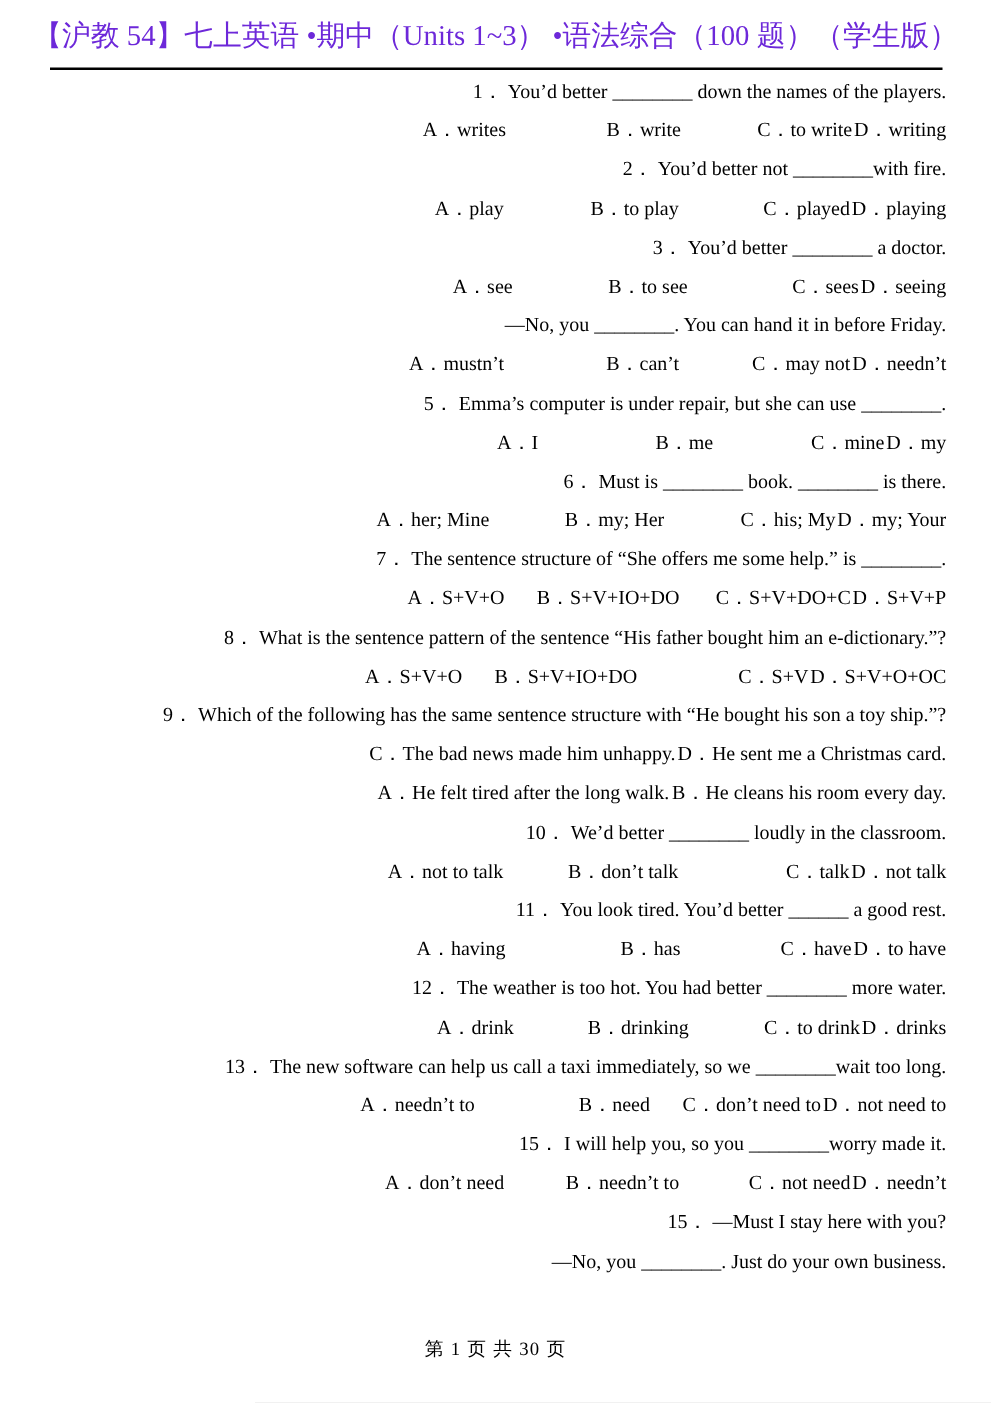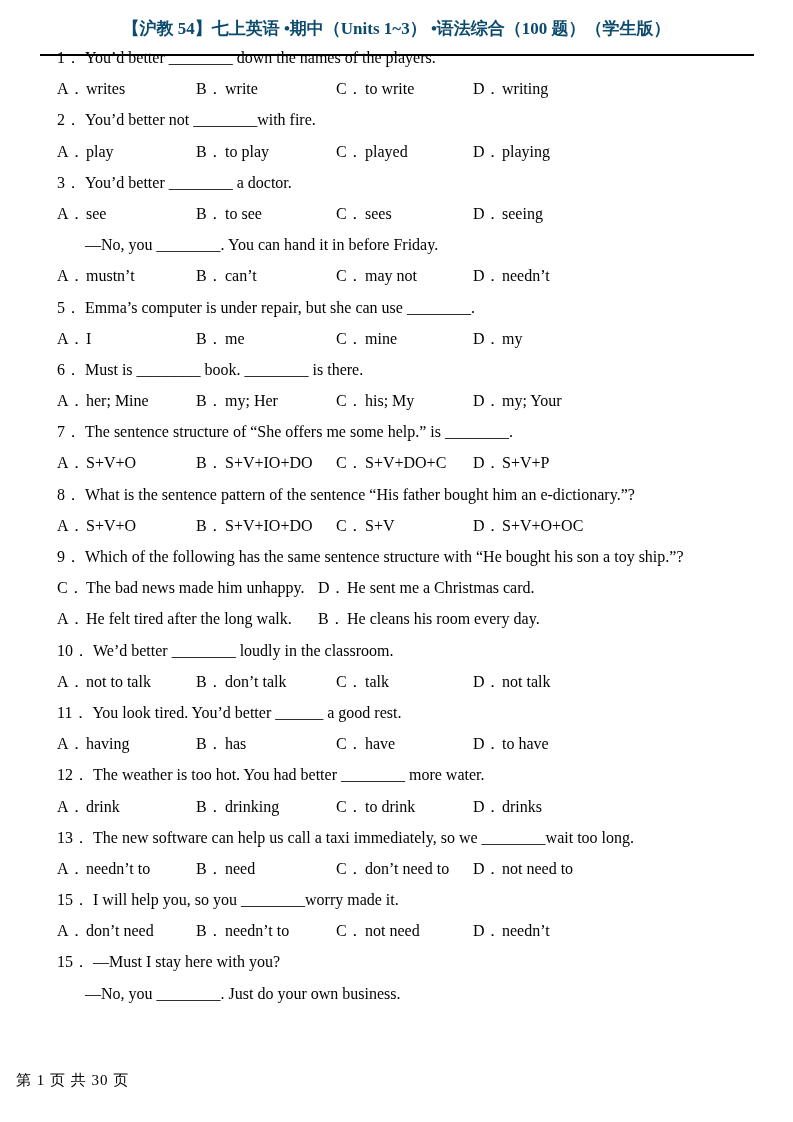--- a/index.html
+++ b/index.html
@@ -10,59 +10,60 @@
     margin: 0 auto;
     background: #ffffff;
     font-family: "Liberation Serif", "DejaVu Serif", serif;
     font-size: 16px;
     color: #000000;
     overflow: hidden;
   }
   .title {
     padding-top: 18px;
     text-align: center;
-    font-weight: bold;
-    font-size: 17px;
+    font-weight: normal;
+    font-size: 23px;
     line-height: 22px;
-    color: #0c4a6e;
+    color: #6d28d9;
     white-space: nowrap;
   }
   .rule {
     margin: 14px 39px 0 40px;
     border-top: 2px solid #000000;
     height: 0;
   }
   .content {
     position: absolute;
-    top: 42px;
+    top: 58px;
     left: 57px;
     right: 36px;
+    text-align: right;
   }
   .line {
     height: 31.2px;
     line-height: 31.2px;
     white-space: nowrap;
   }
   .cont { padding-left: 28px; }
   .qnum { margin-right: 4px; }
   .opt { display: inline-block; vertical-align: top; font-family: Liberation Serif, serif; }
   .opts4 .opt:nth-child(1) { width: 139px; }
   .opts4 .opt:nth-child(2) { width: 140px; }
   .opts4 .opt:nth-child(3) { width: 137px; }
   .opts2 .opt:nth-child(1) { width: 261px; }
   .opt-letter { display: inline-block; min-width: 29px; }
   .footer {
     position: absolute;
     top: 1066px;
     left: 0;
     right: 0;
+    text-align: center;
     font-size: 15px;
     line-height: 28px;
     letter-spacing: 1px;
-    padding-left: 16px;
   }
 </style>
 </head>
 <body>
 
 <div class="page">
   <div class="title">【沪教 54】七上英语 •期中（Units 1~3） •语法综合（100 题）（学生版）</div>
   <div class="rule"></div>
   <div class="content" id="questions">
       <div class="line stem"><span class="qnum">1．</span><span>You’d better ________ down the names of the players.</span></div>

